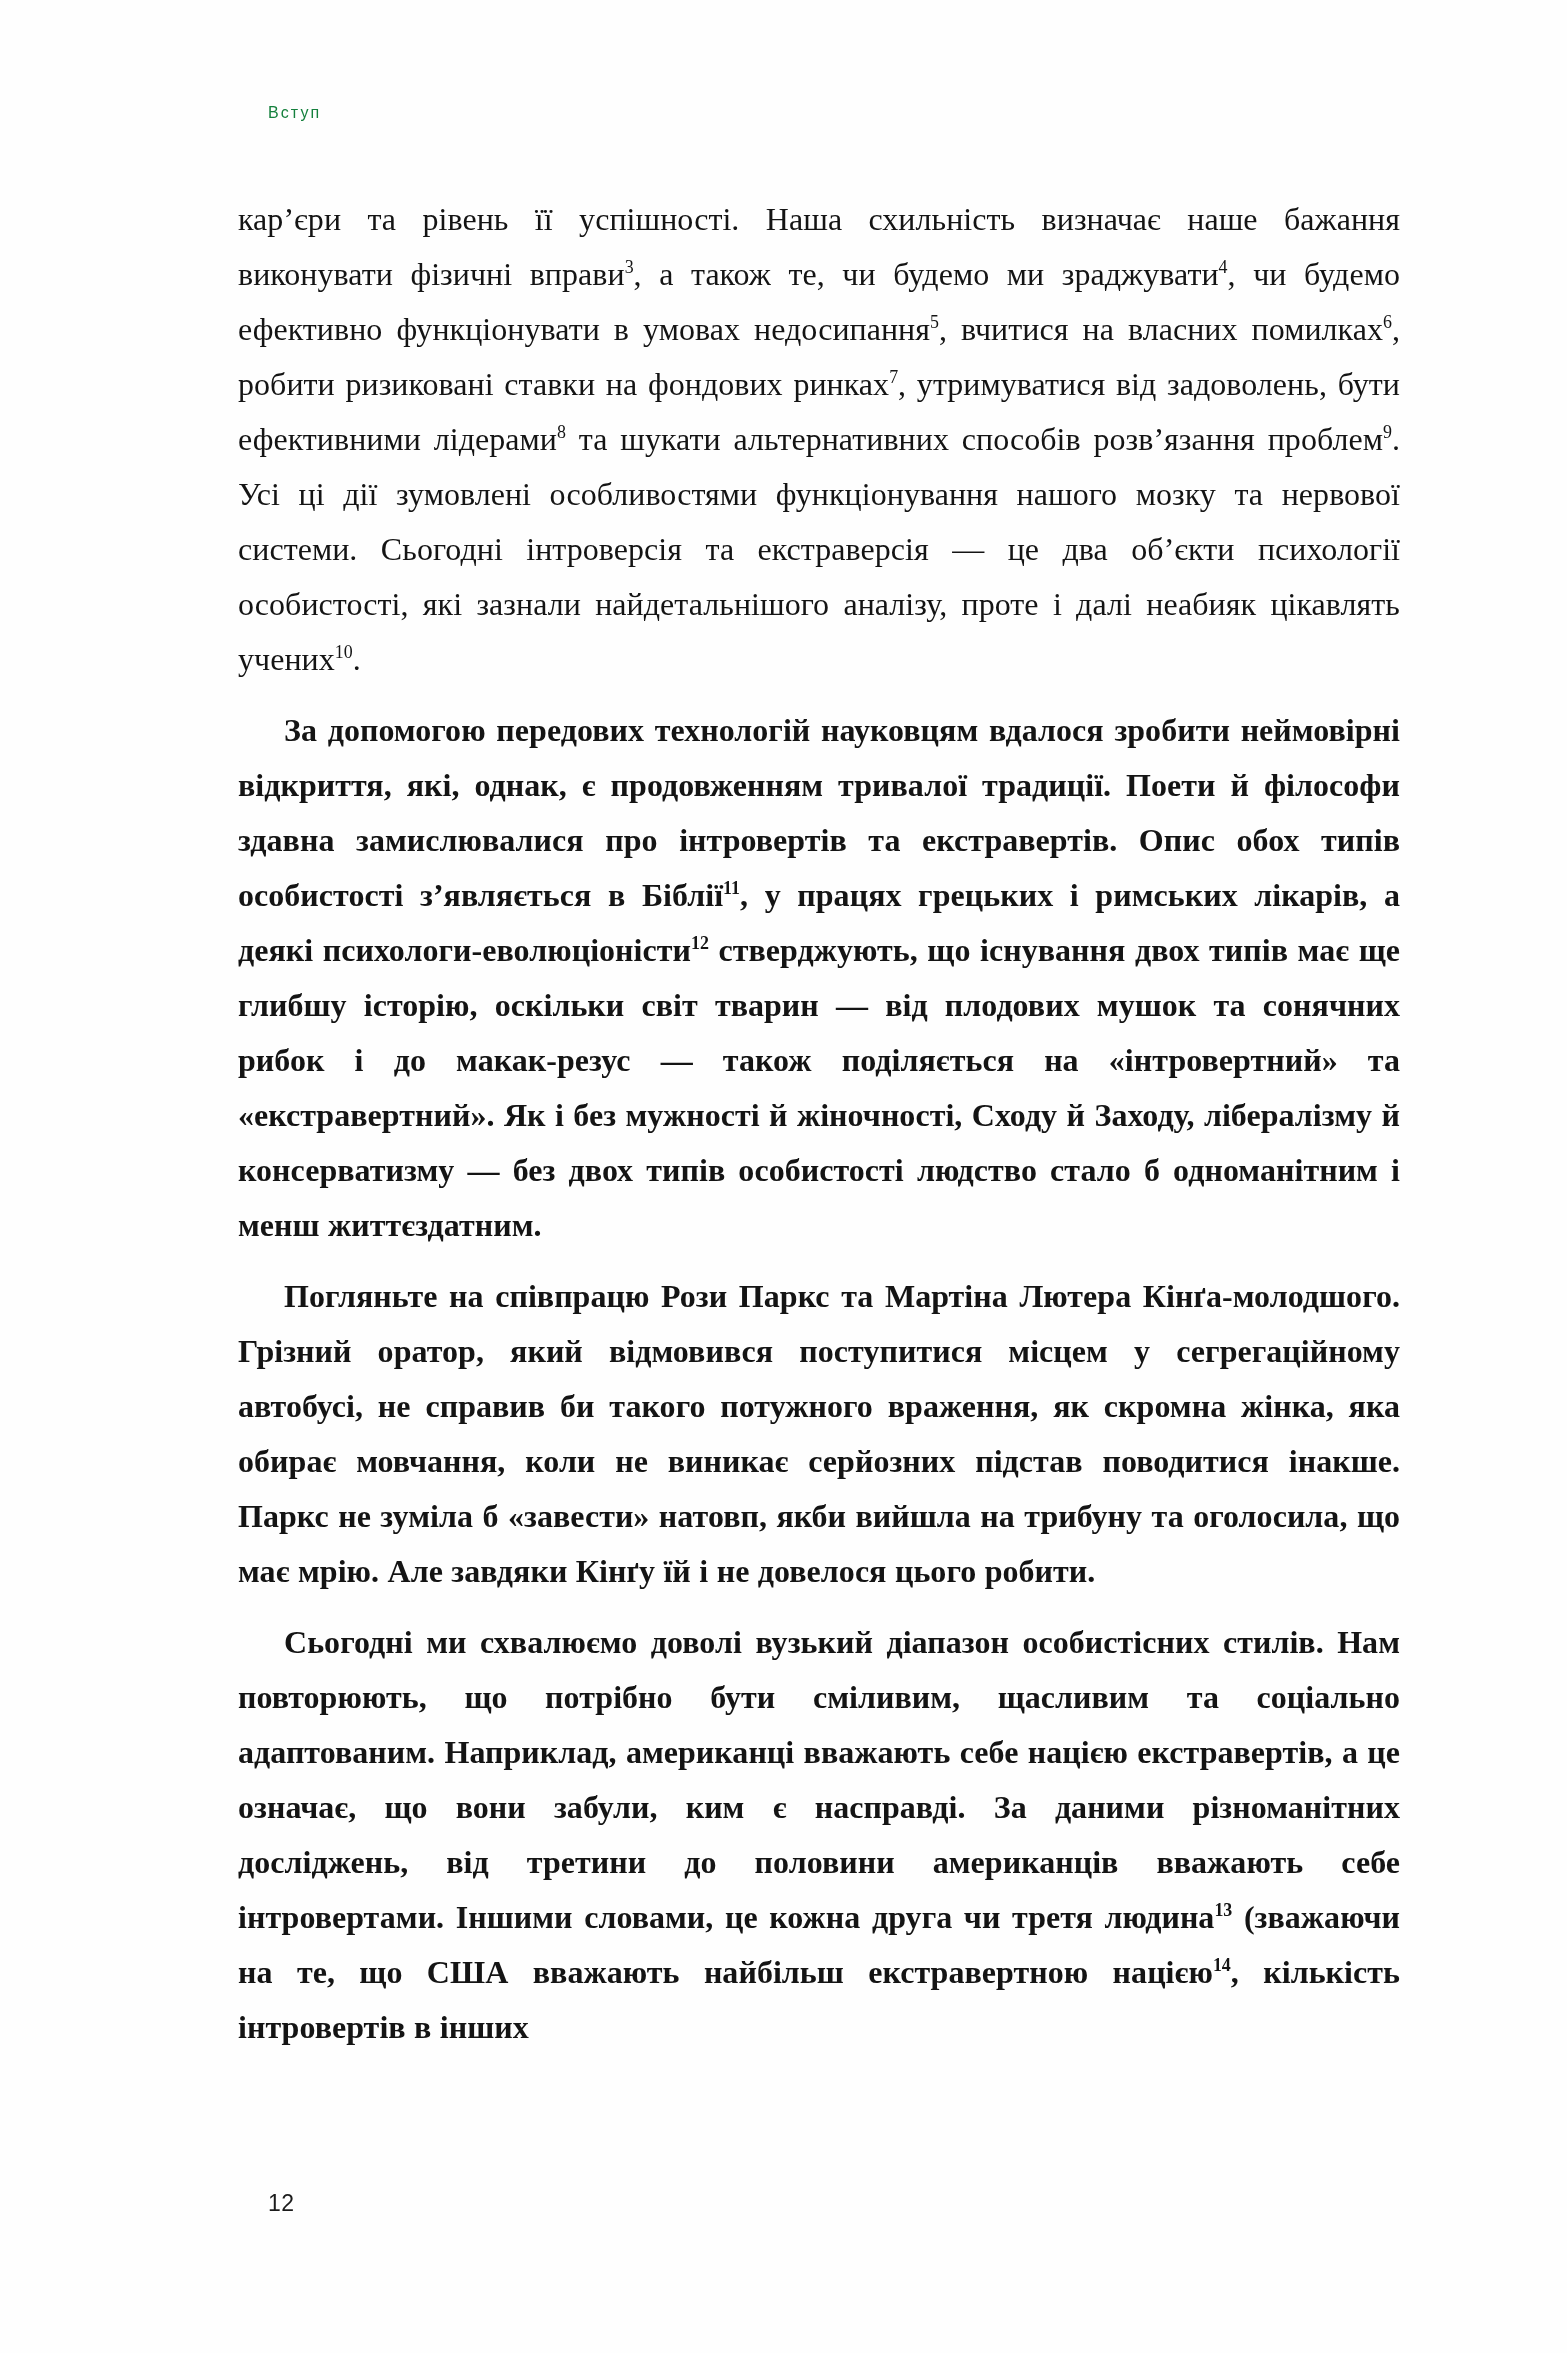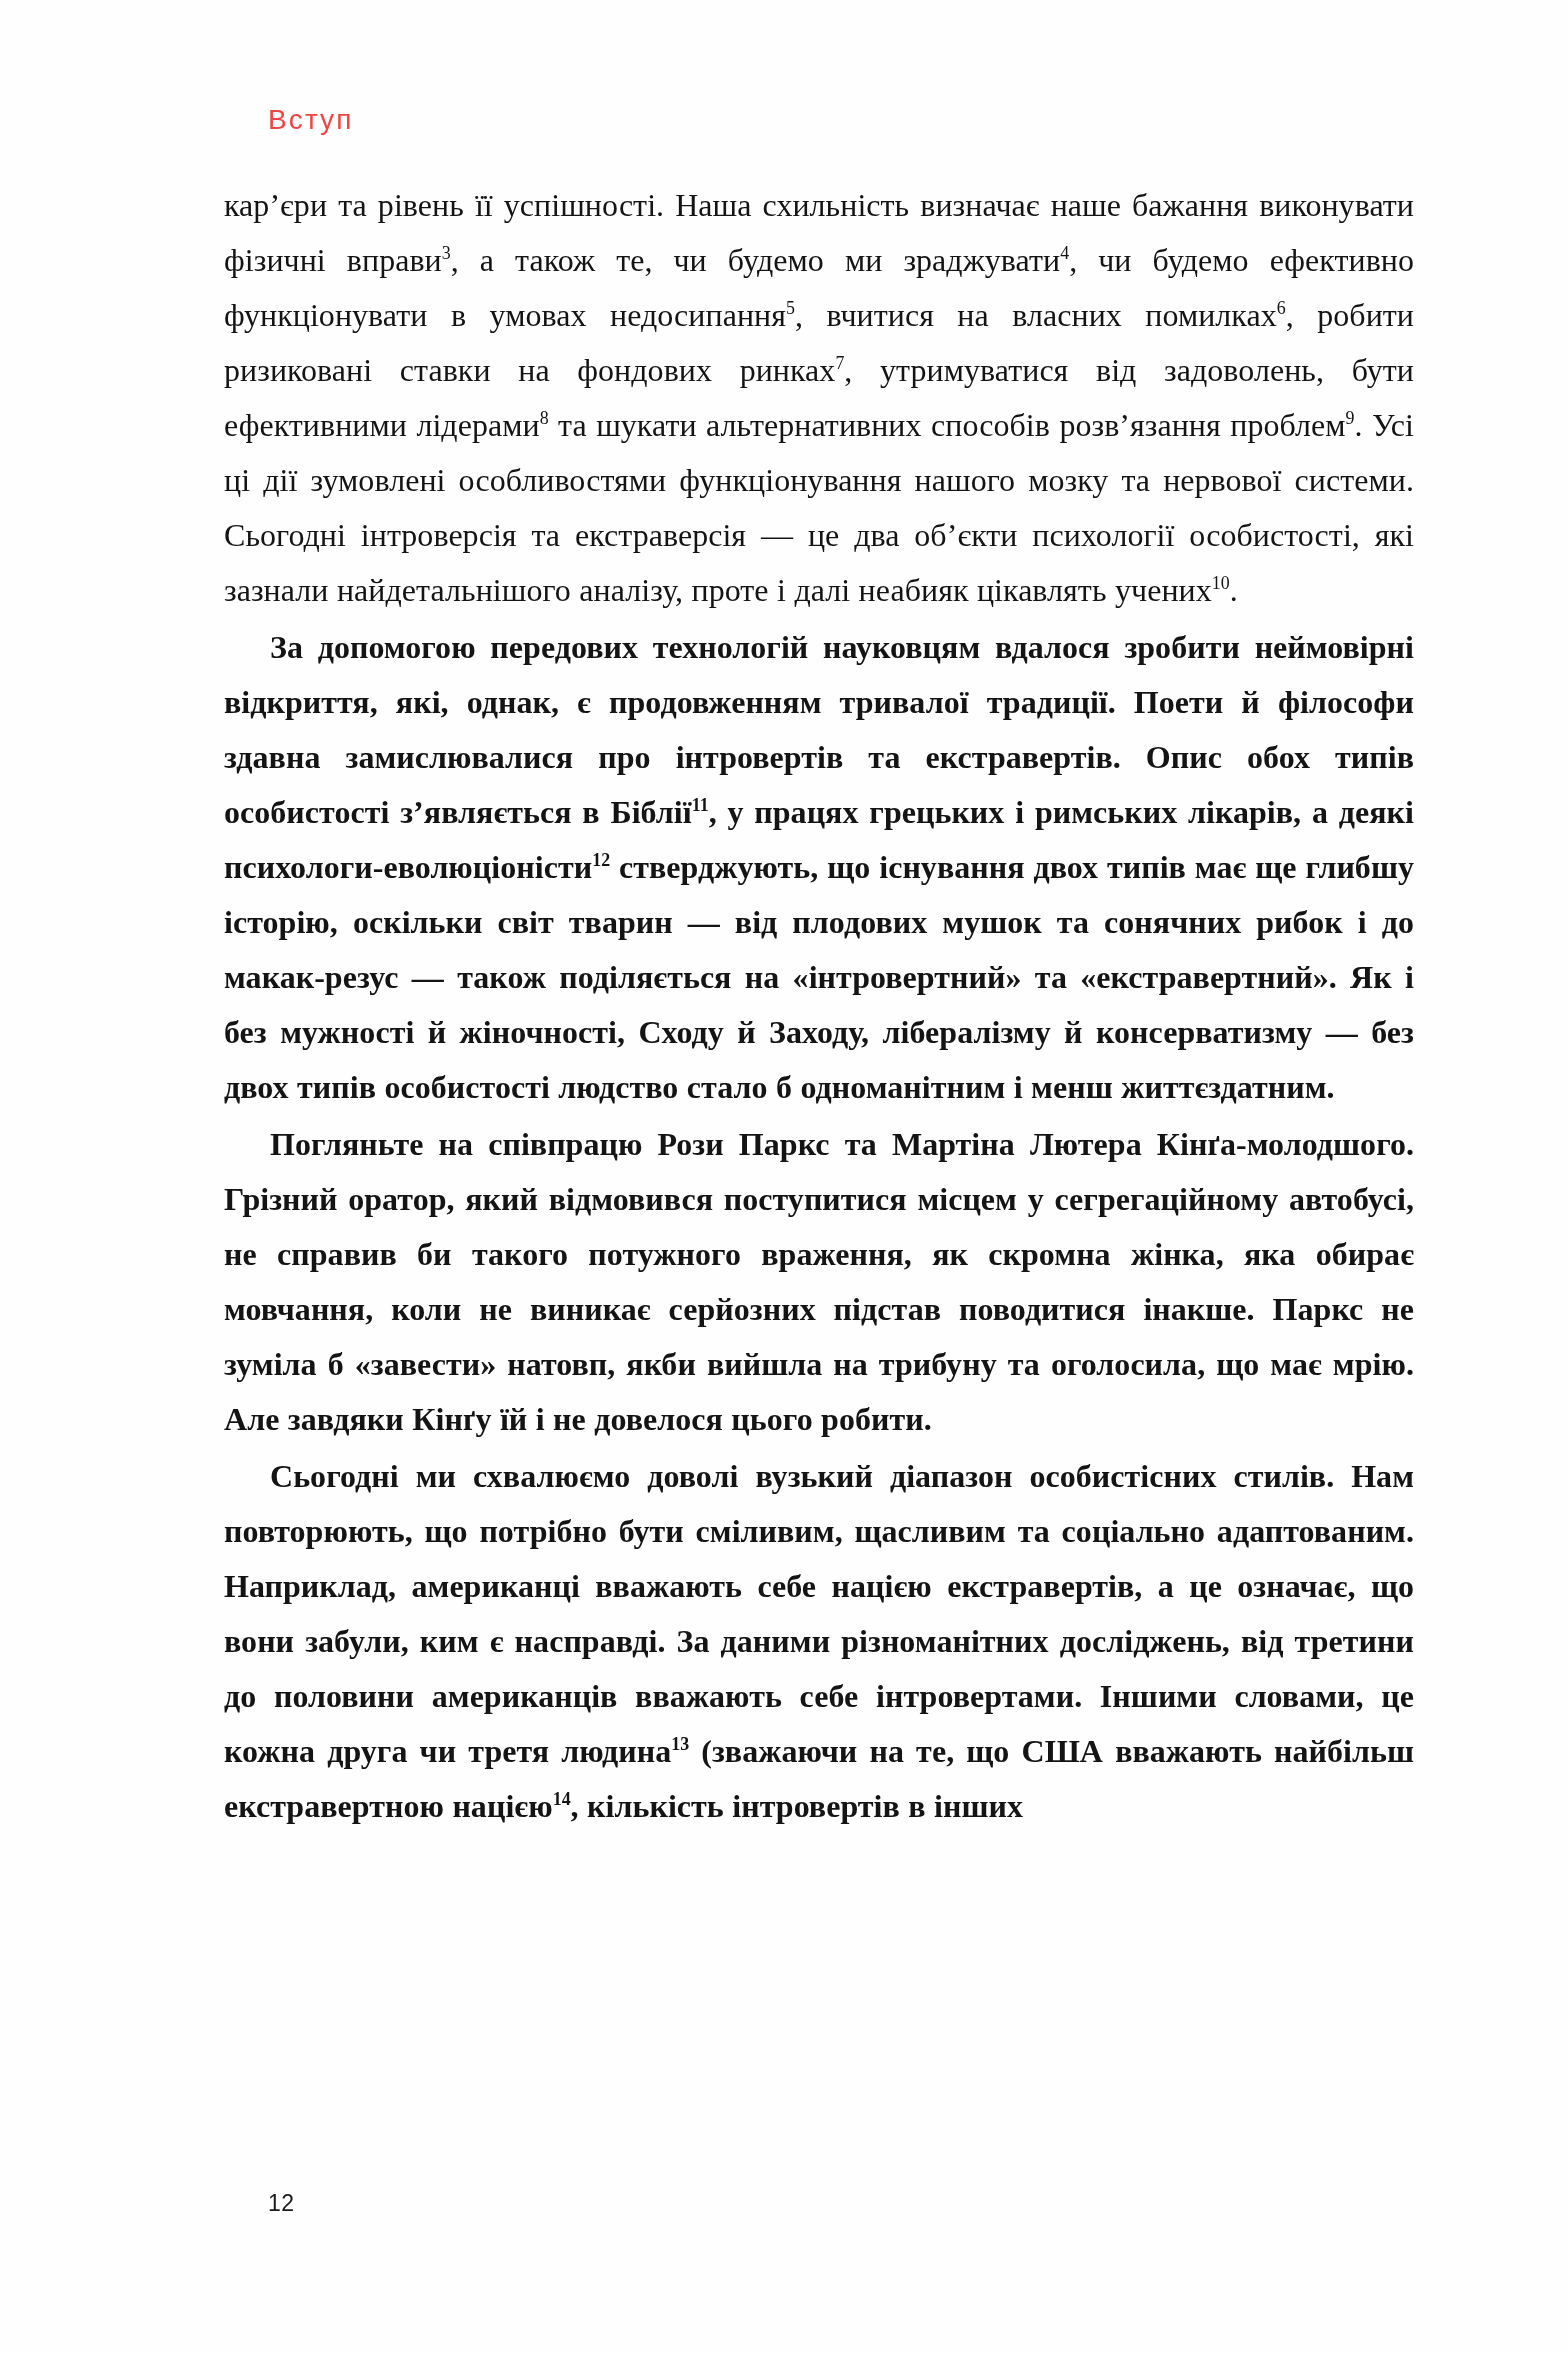--- a/index.html
+++ b/index.html
@@ -21,36 +21,36 @@
     background: #fefefe;
     overflow: hidden;
   }
 
   
   .running-head {
     position: absolute;
     left: 268px;
     top: 104px;
     font-family: "Liberation Sans", "DejaVu Sans", sans-serif;
-    font-size: 28px;
+    font-size: 16px;
     letter-spacing: 2.1px;
-    color: #ef4444;
+    color: #15803d;
     white-space: nowrap;
   }
 
   
   .text-column {
     position: absolute;
     left: 222px;
     top: 176px;
     width: 1194px;
   }
 
   .para {
-    margin: 2px;
+    margin: 16px;
     text-align: justify;
     text-align-last: left;
     font-size: 32px;
     line-height: 55px;
     color: #141414;
     letter-spacing: 0.04px;
     word-spacing: 0.4px;
     hyphens: manual;
   }
 

